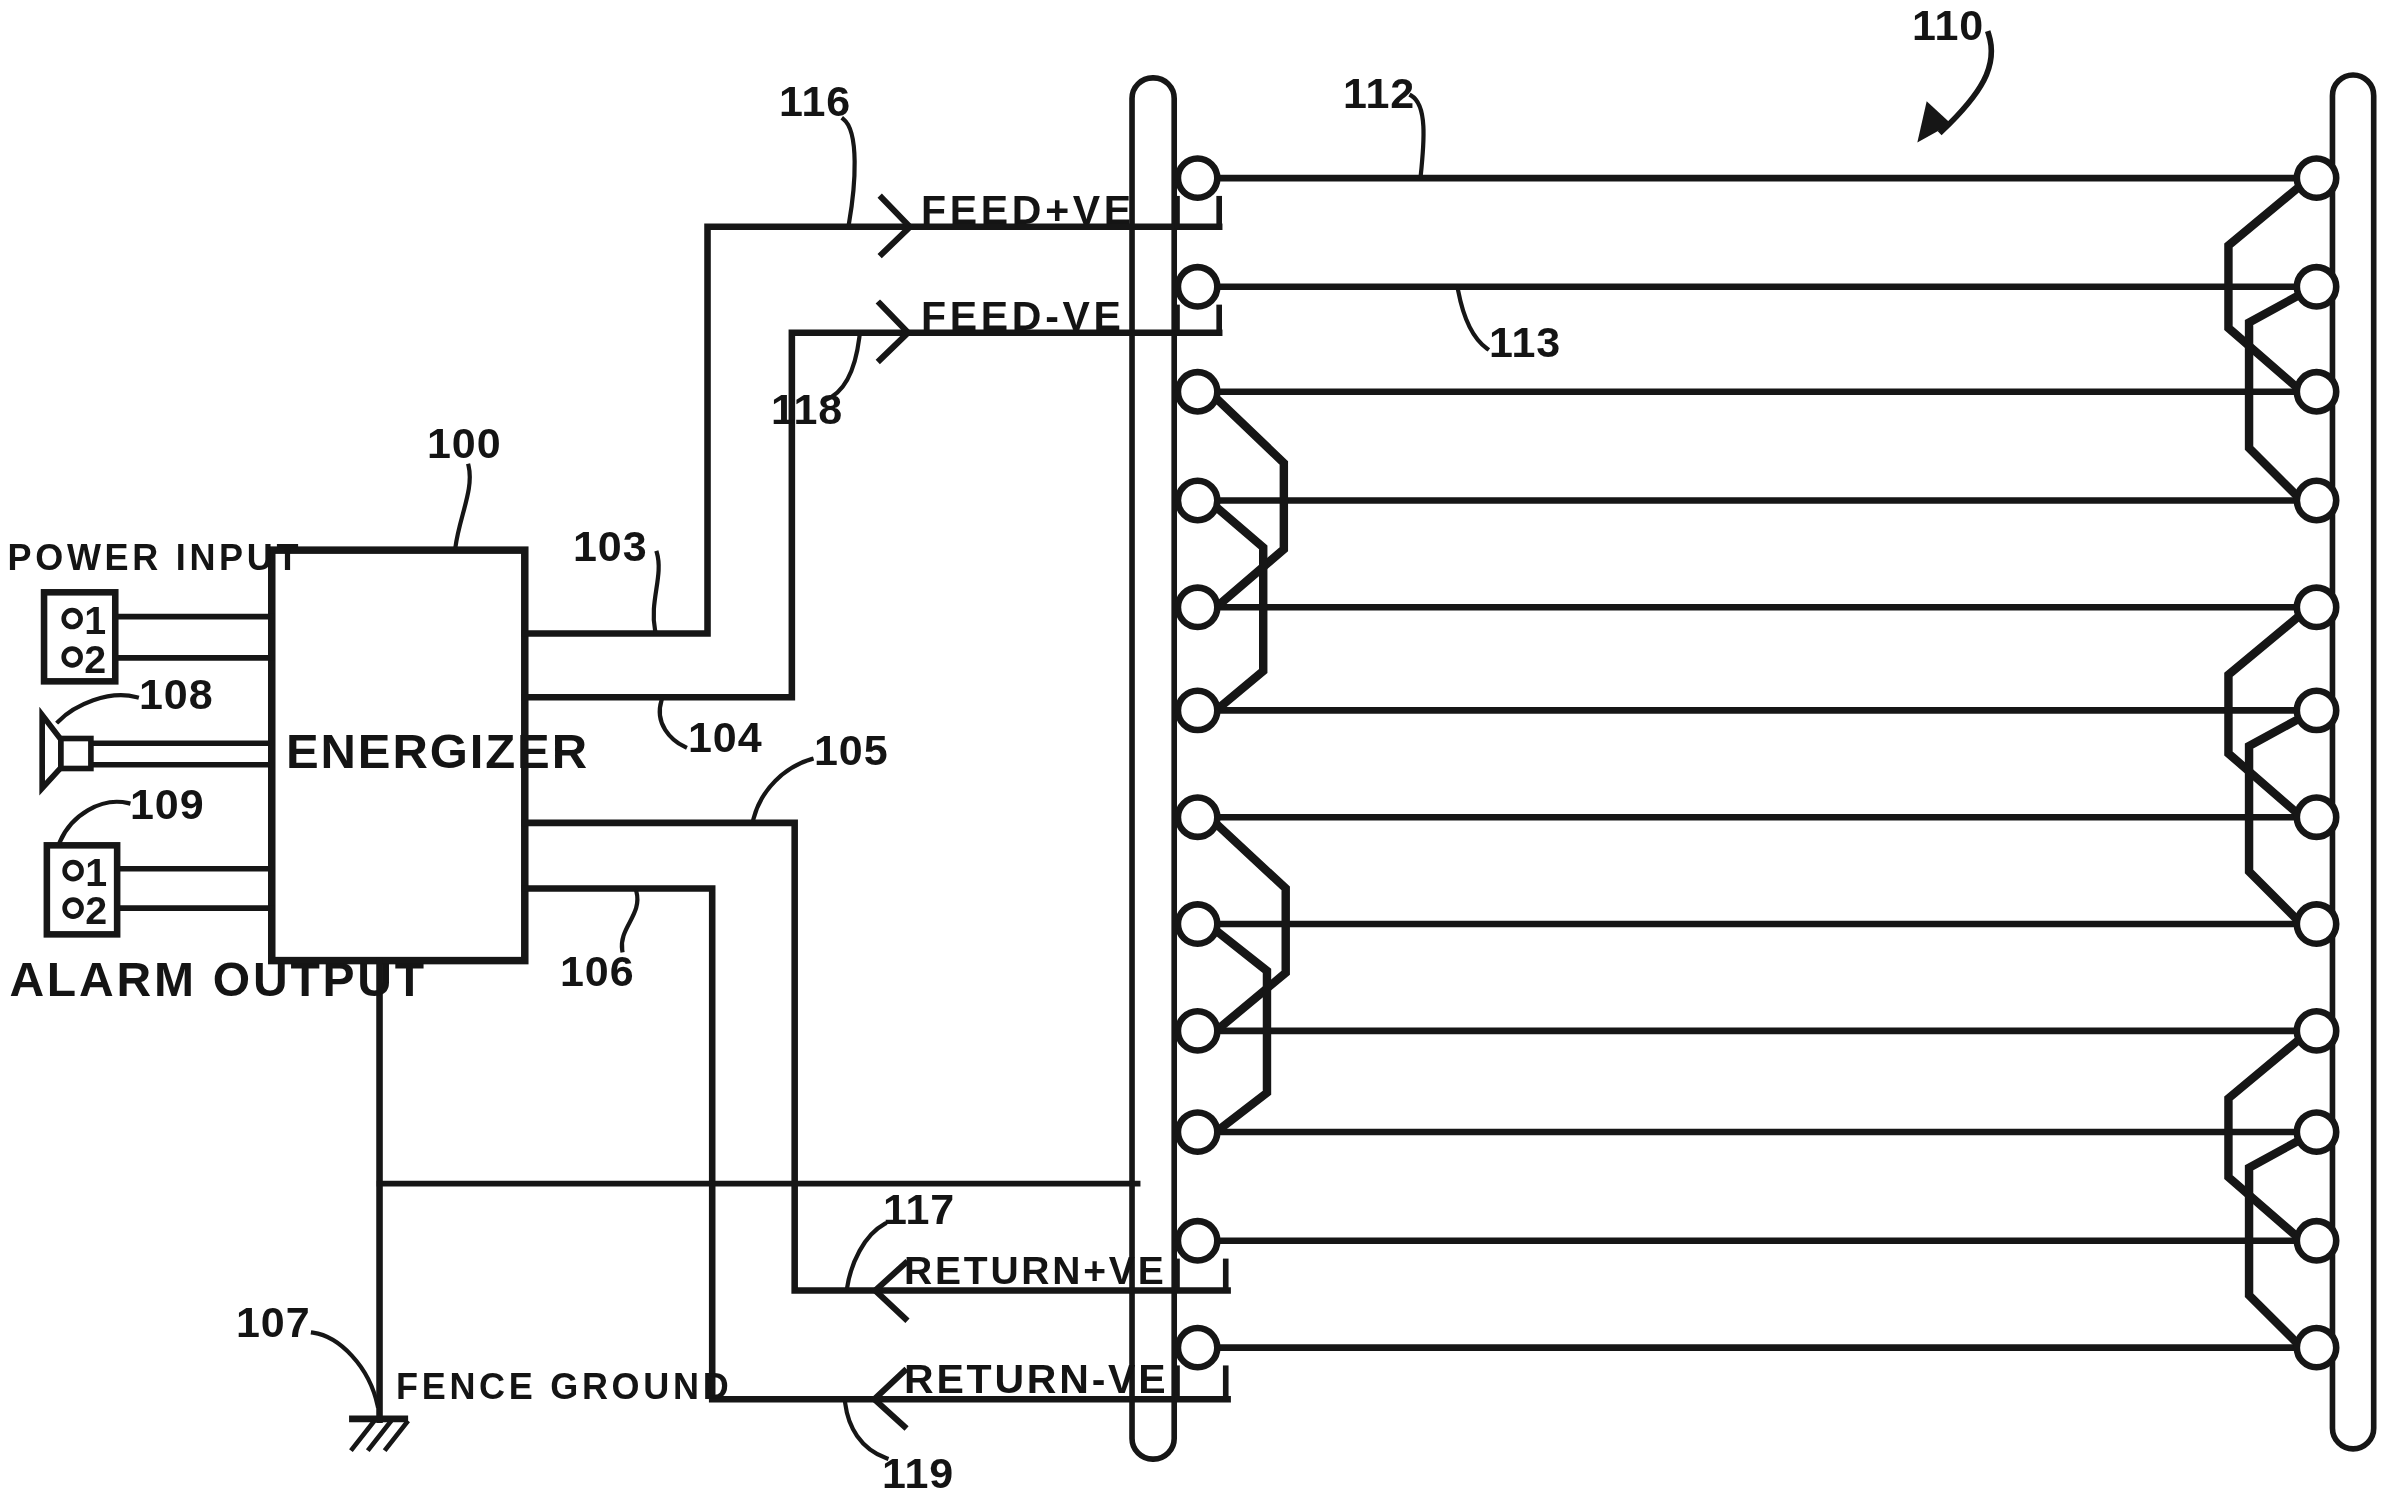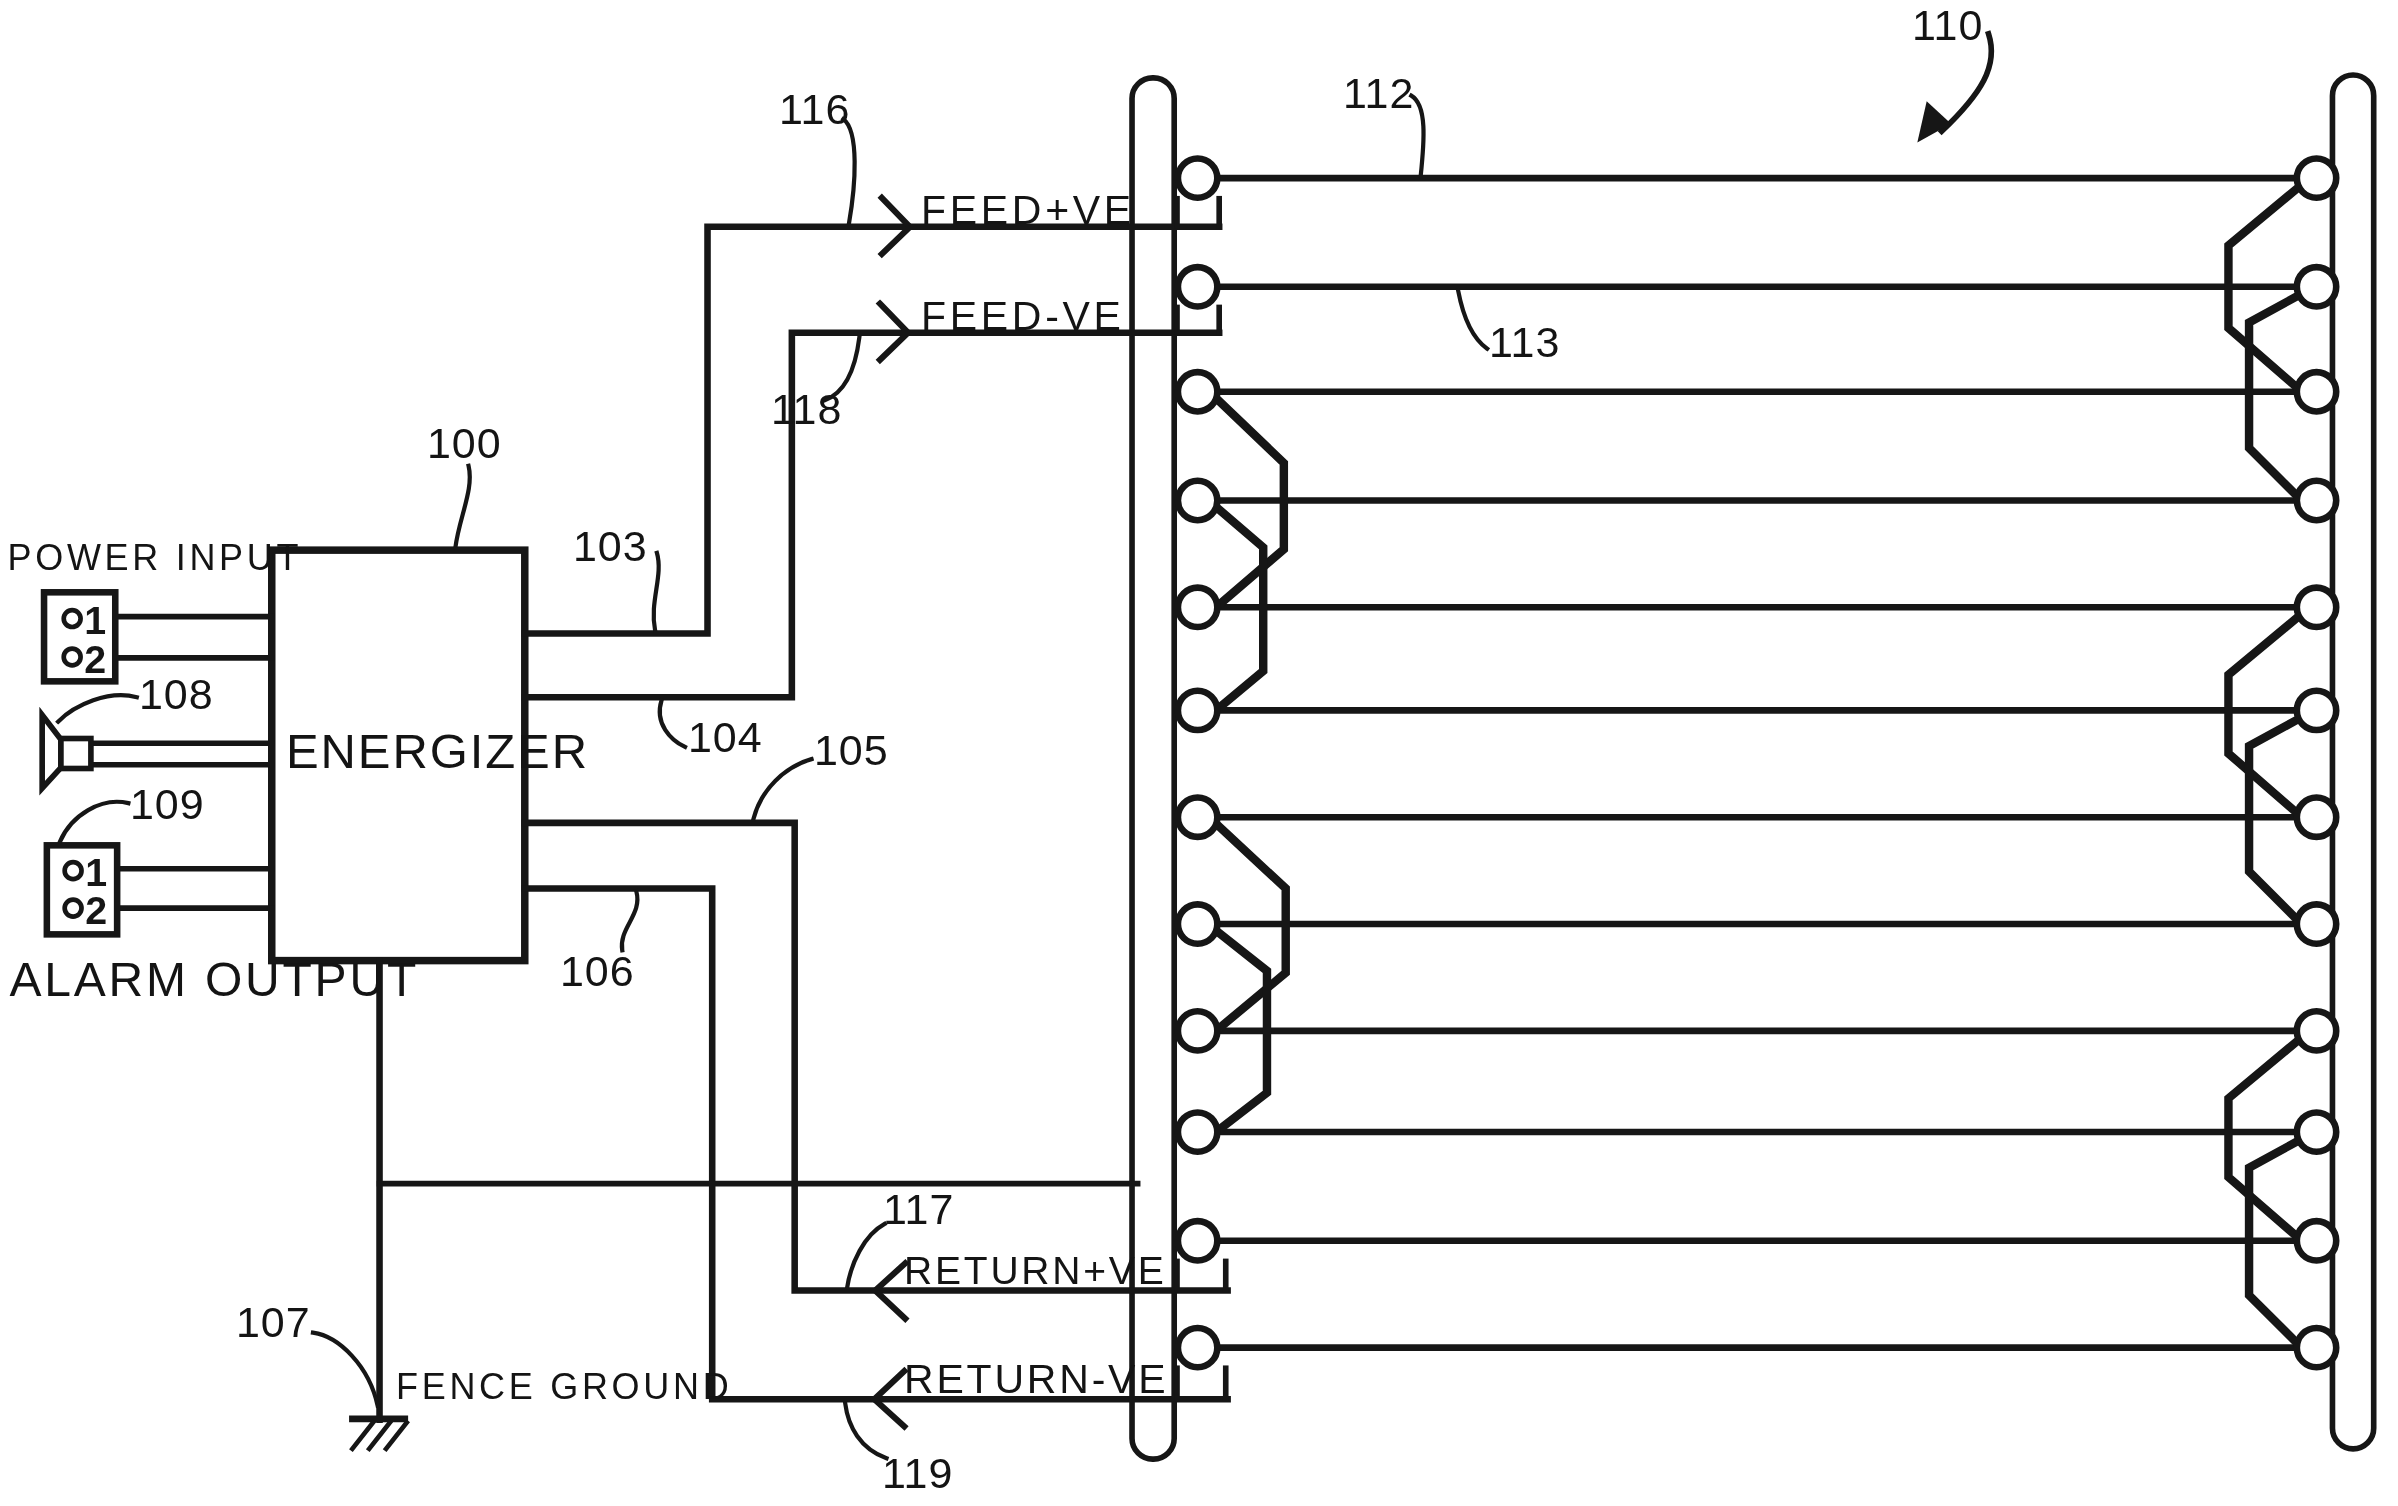--- a/index.html
+++ b/index.html
@@ -1,20 +1,20 @@
 <!DOCTYPE html>
 <html style="font-size:15px"><head>
 <meta charset="utf-8">
 <style>
   html,body{margin:0;padding:0;background:#888;}
   .stage{position:relative;width:2399px;height:1507px;background:#ffffff;overflow:hidden;
          font-family:"Liberation Sans",sans-serif;}
   .stage svg{position:absolute;left:0;top:0;}
   .lbl,.ref{position:absolute;color:#141414;white-space:nowrap;line-height:1;
-            font-family:"Liberation Sans",sans-serif;font-weight:400;}
+            font-family:"Liberation Sans",sans-serif;font-weight:700;}
   .lbl{font-size:36px;}
   .ref{font-size:43px;letter-spacing:0.9px;}
 </style>
 </head>
 <body>
 
 <div class="stage">
   <svg width="2399" height="1507" viewBox="0 0 2560 1608" xmlns="http://www.w3.org/2000/svg">
       <rect x="1208" y="83" width="45" height="1474" rx="22" ry="22" fill="#fff" stroke="#161616" stroke-width="6"></rect>
       <rect x="2489" y="80" width="44" height="1466" rx="22" ry="22" fill="#fff" stroke="#161616" stroke-width="6"></rect>
@@ -136,18 +136,18 @@
   <div class="ref" style="left:573px;top:525px">103</div>
   <div class="ref" style="left:688px;top:716px">104</div>
   <div class="ref" style="left:814px;top:729px">105</div>
   <div class="ref" style="left:560px;top:950px">106</div>
   <div class="ref" style="left:236px;top:1301px">107</div>
   <div class="ref" style="left:139px;top:673px">108</div>
   <div class="ref" style="left:130px;top:783px">109</div>
   <div class="ref" style="left:1912px;top:3.7px">110</div>
   <div class="ref" style="left:1343px;top:72px">112</div>
   <div class="ref" style="left:1489px;top:321px">113</div>
-  <div class="ref" style="left:779px;top:88px">116</div>
+  <div class="ref" style="left:779px;top:80px">116</div>
   <div class="ref" style="left:883px;top:1188px">117</div>
   <div class="ref" style="left:771px;top:388px">118</div>
   <div class="ref" style="left:882px;top:1452px">119</div>
 </div>
 
 
 </body></html>

